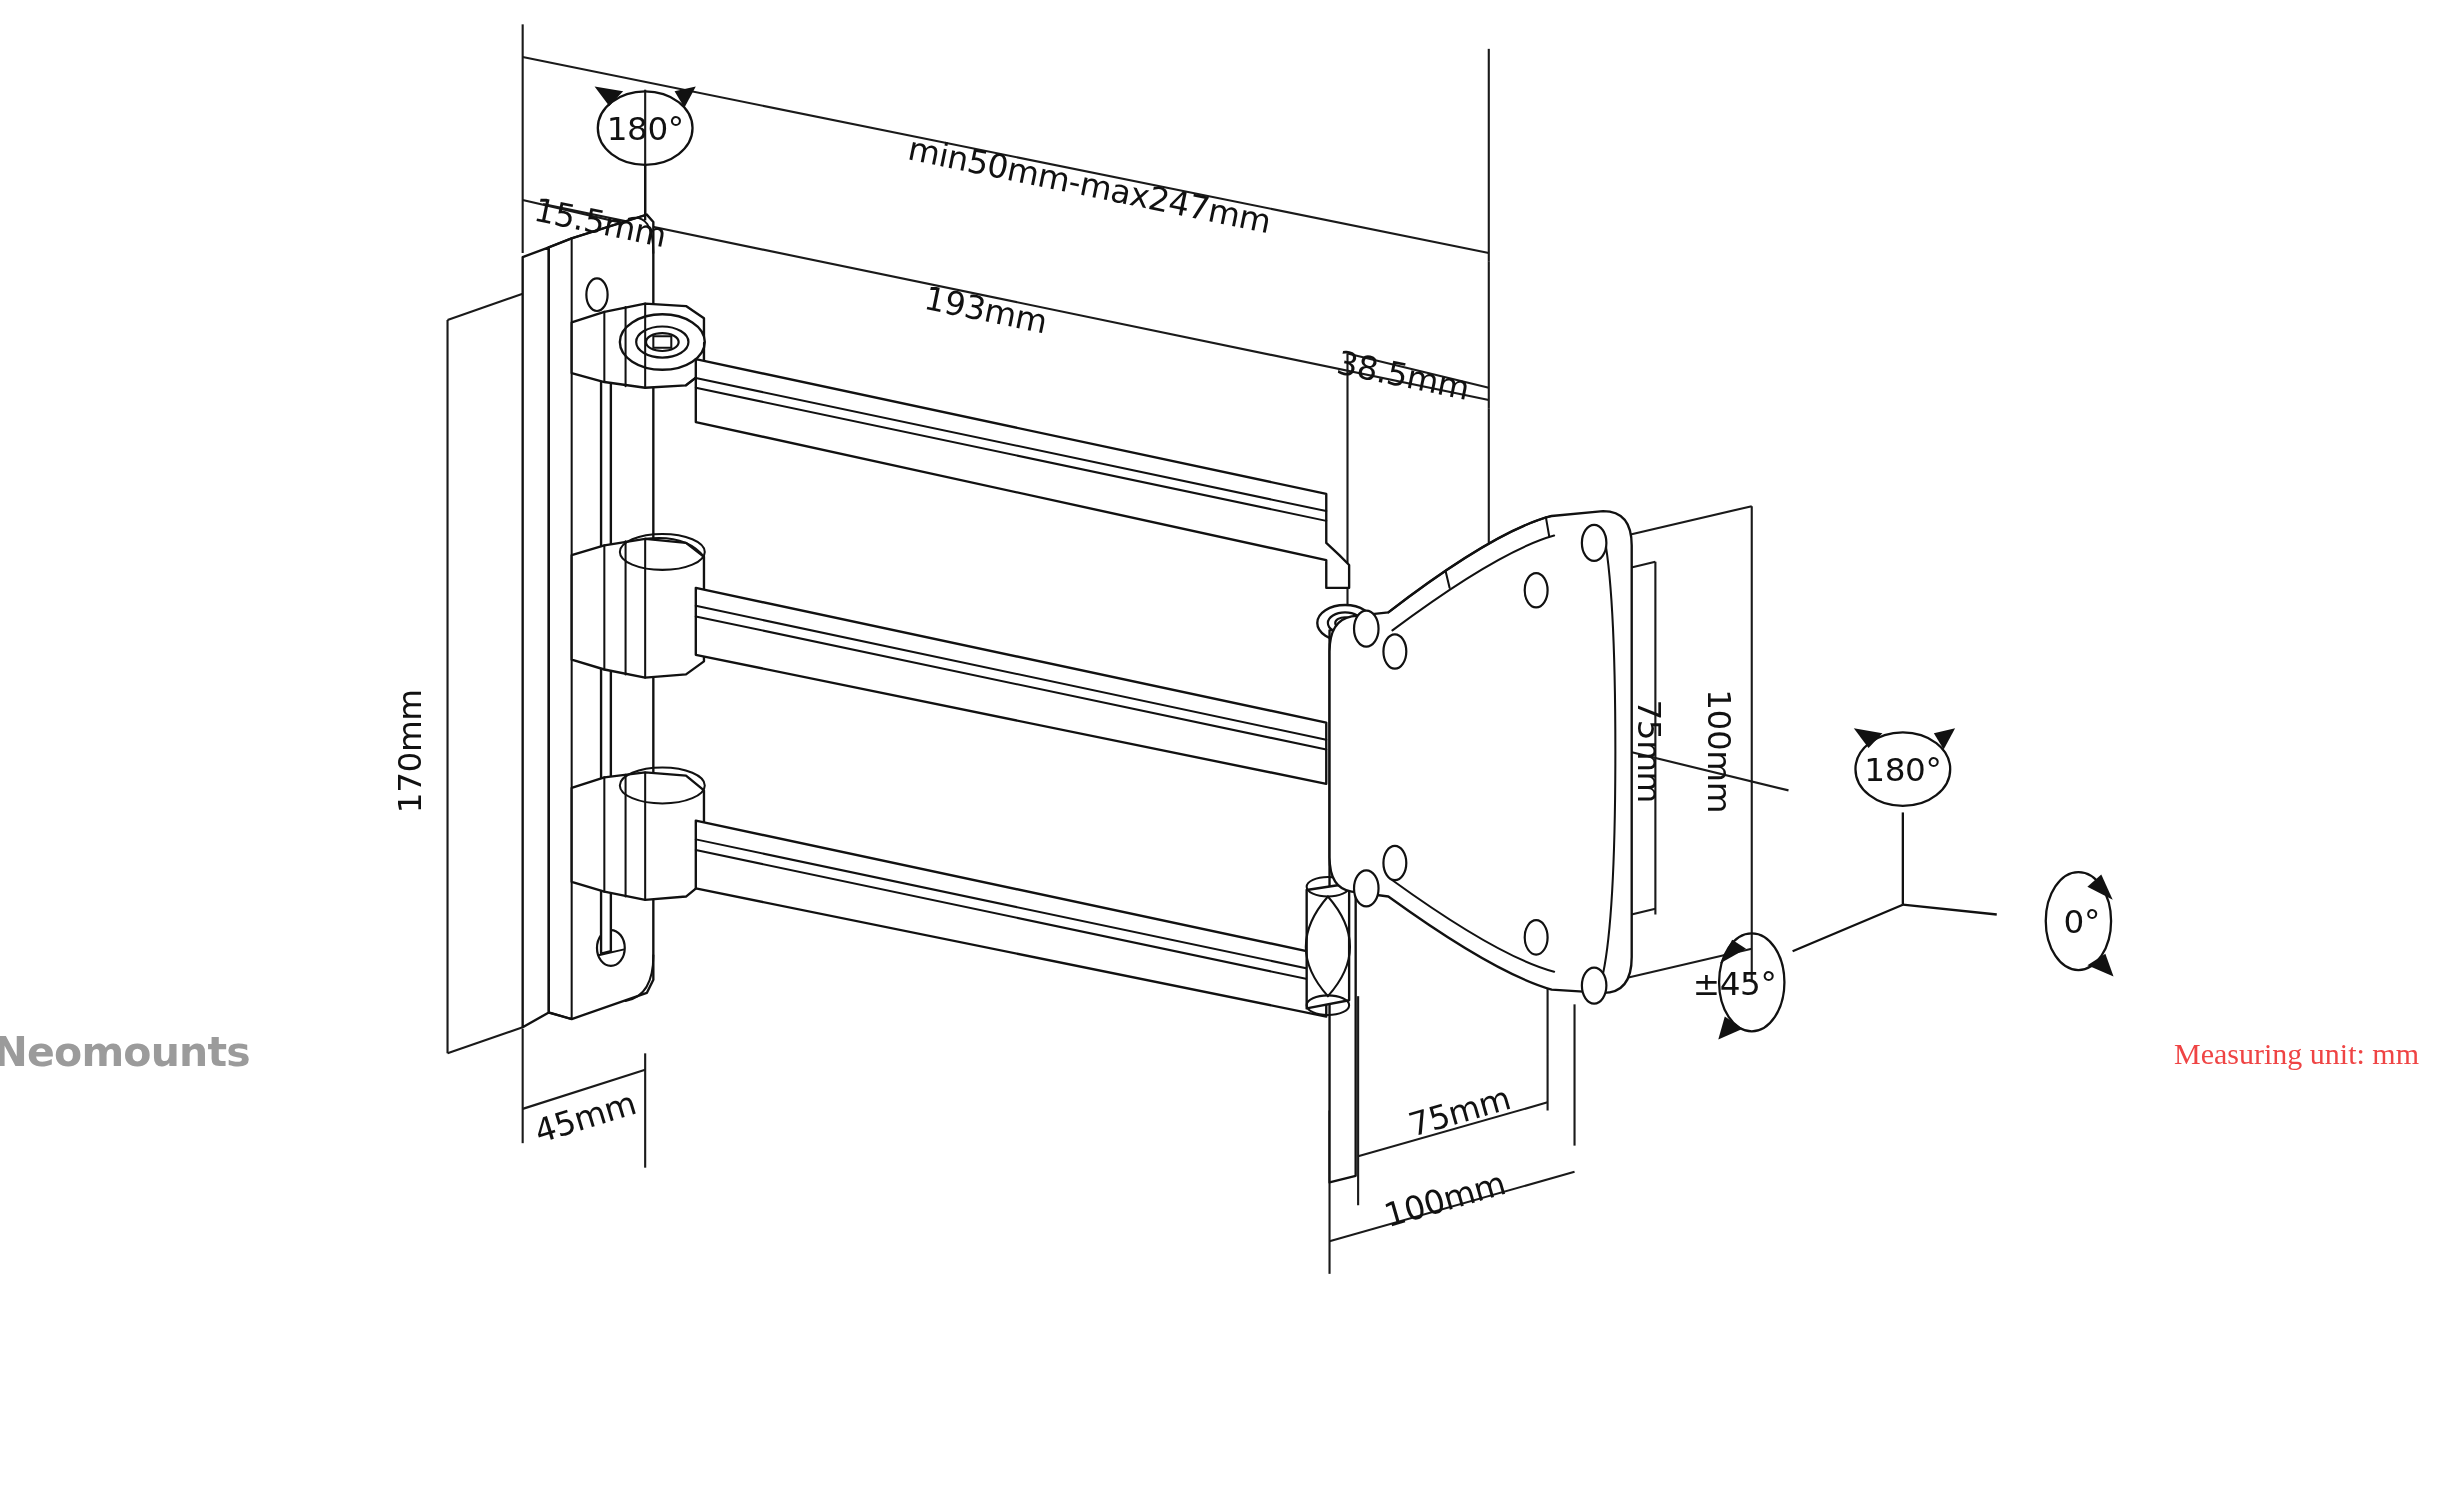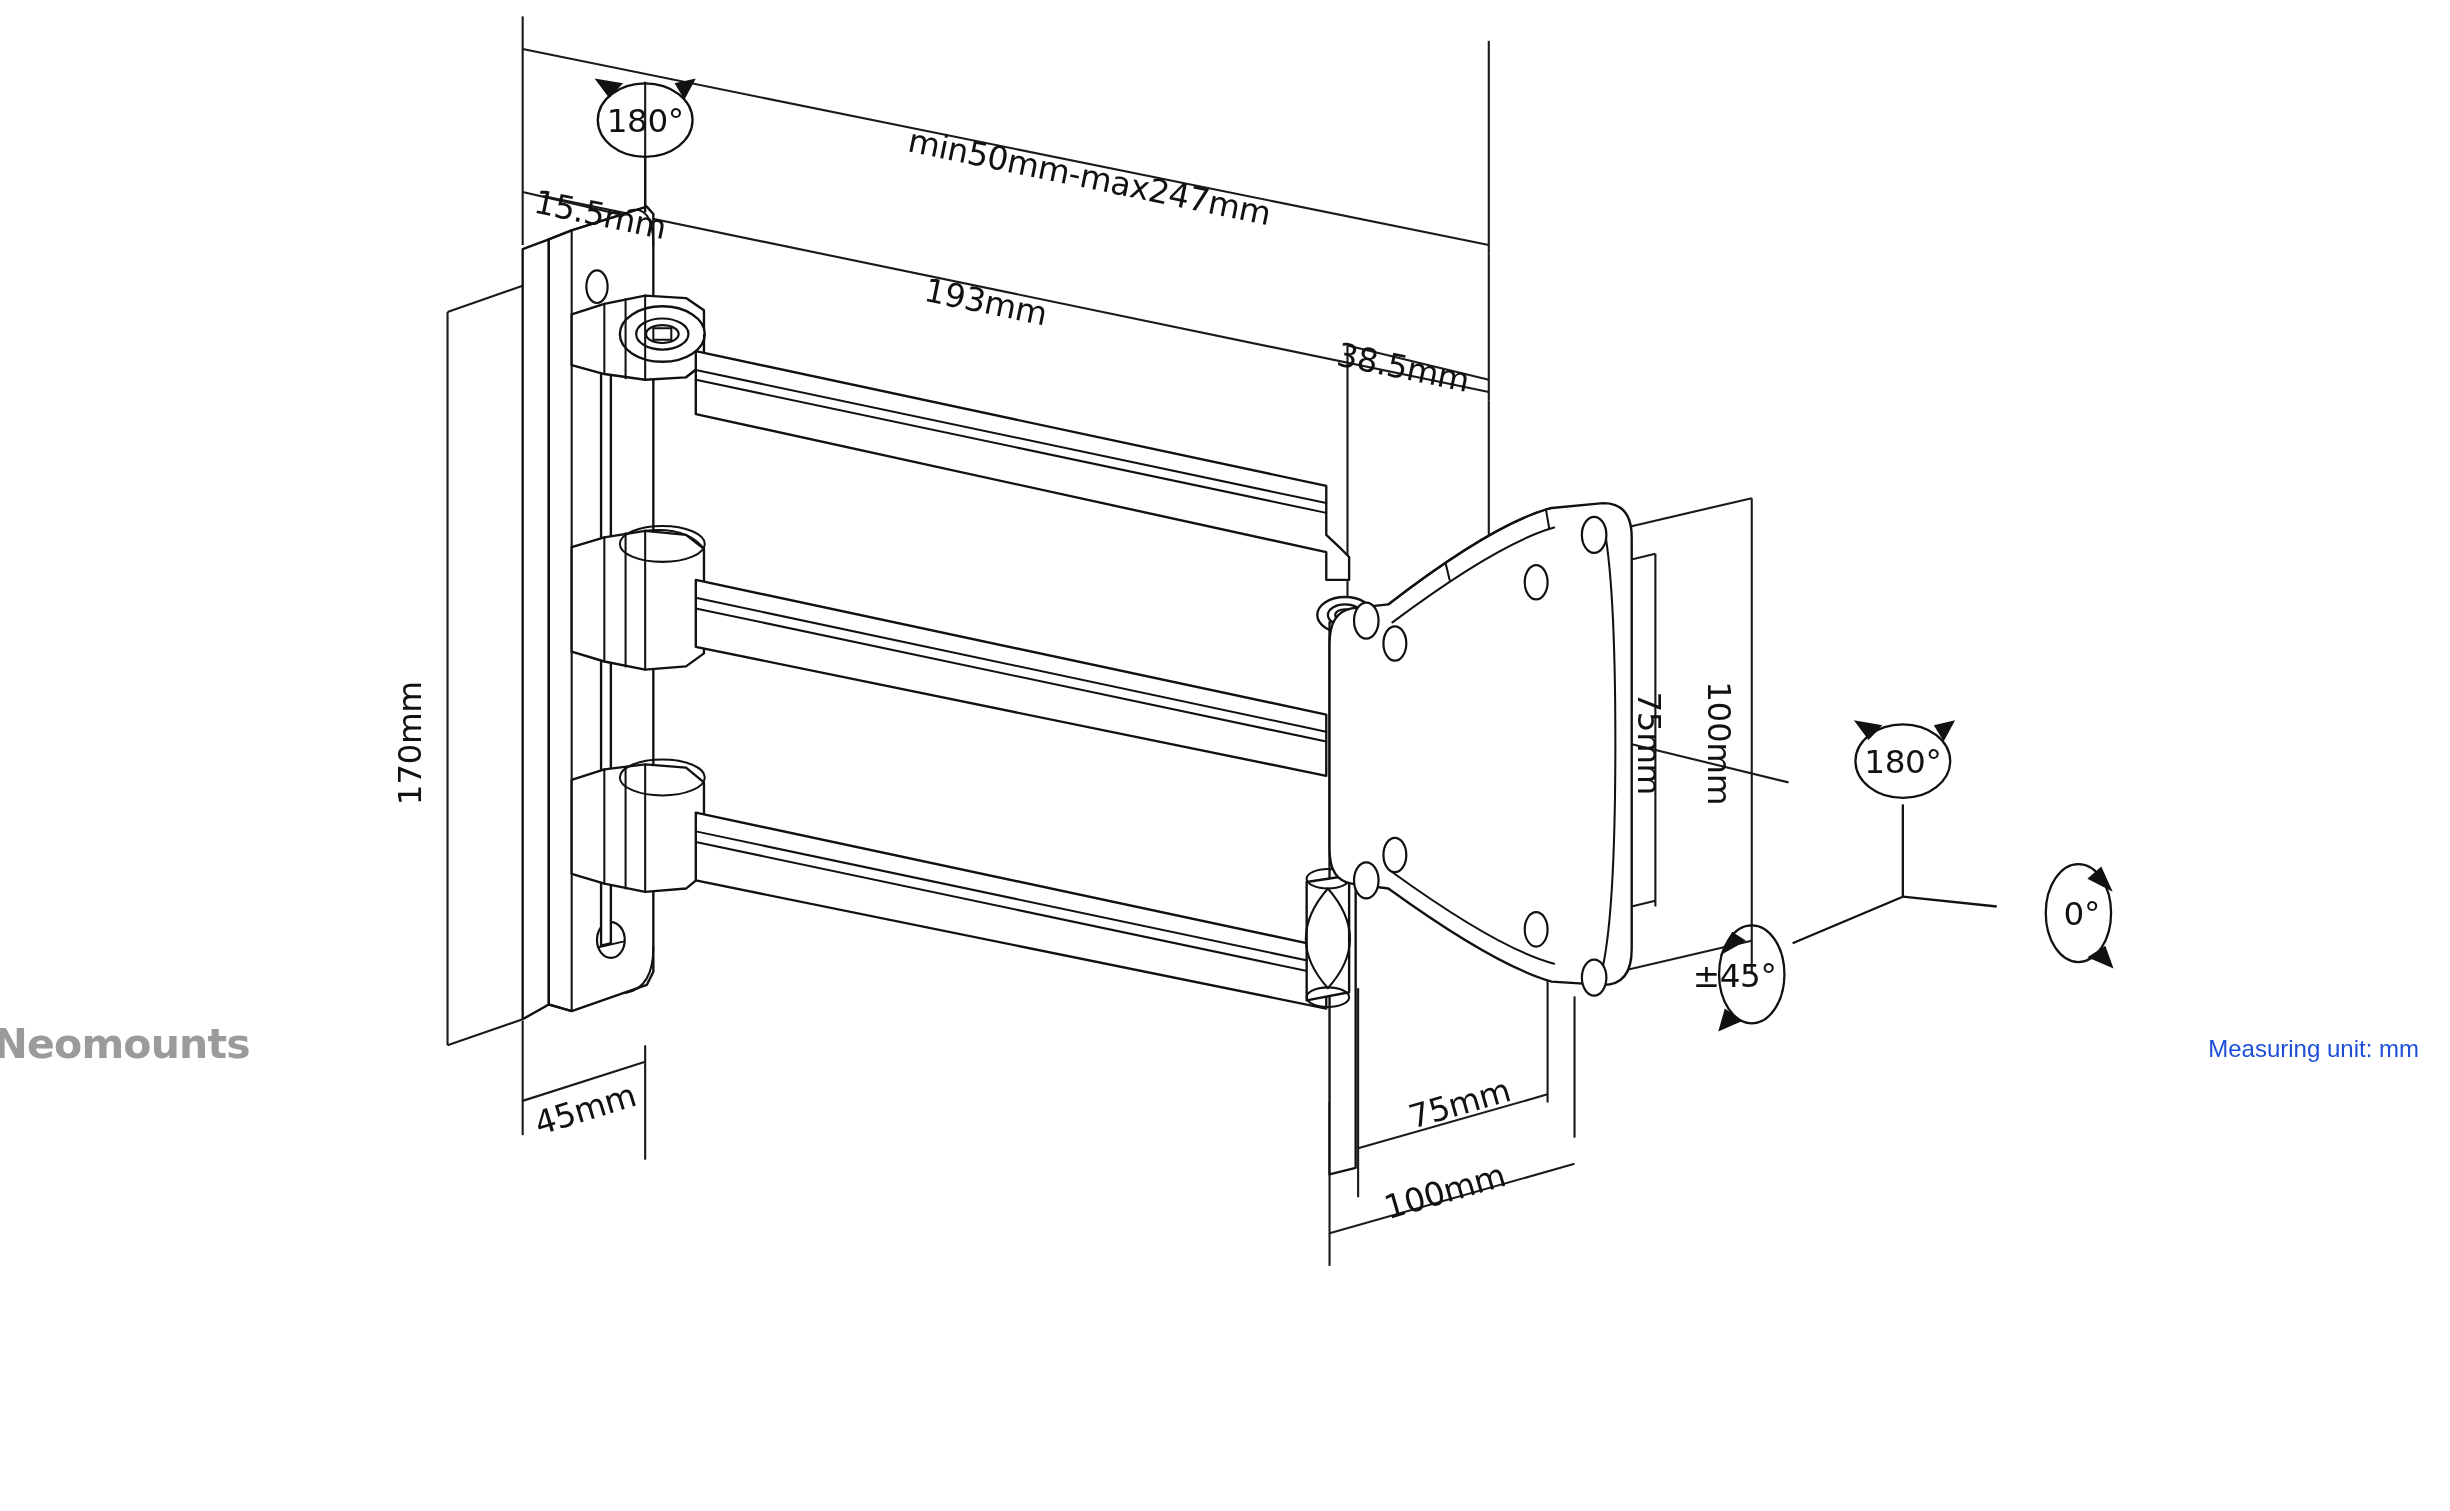--- a/index.html
+++ b/index.html
@@ -10,21 +10,21 @@
   }
   body {
     width: 2450px;
     height: 1512px;
     overflow: hidden;
     font-family: "Liberation Sans", sans-serif;
     position: relative;
   }
   #sheet {
     position: absolute;
-    left: 0; top: 8px;
+    left: 0; top: 16px;
     width: 2450px;
     height: 1084px;
     background: #ffffff;
   }
   #drawing-svg {
     position: absolute;
     left: 0; top: 0;
     width: 2450px;
     height: 1512px;
     display: block;
@@ -83,23 +83,23 @@
     font-weight: bold;
     font-size: 41px;
     color: #9b9b9b;
     letter-spacing: -0.8px;
     white-space: nowrap;
   }
   #footer-right {
     position: absolute;
     right: 31px;
     bottom: 29px;
-    font-family: Liberation Sans, sans-serif;
-    font-size: 24px;
-    color: #1d4ed8;
+    font-family: Liberation Serif, serif;
+    font-size: 30px;
+    color: #ef4444;
     white-space: nowrap;
   }
 </style>
 </head>
 <body>
 
 <div id="sheet">
 
   <svg id="drawing-svg" viewBox="0 0 3000 1851" xmlns="http://www.w3.org/2000/svg">
 

